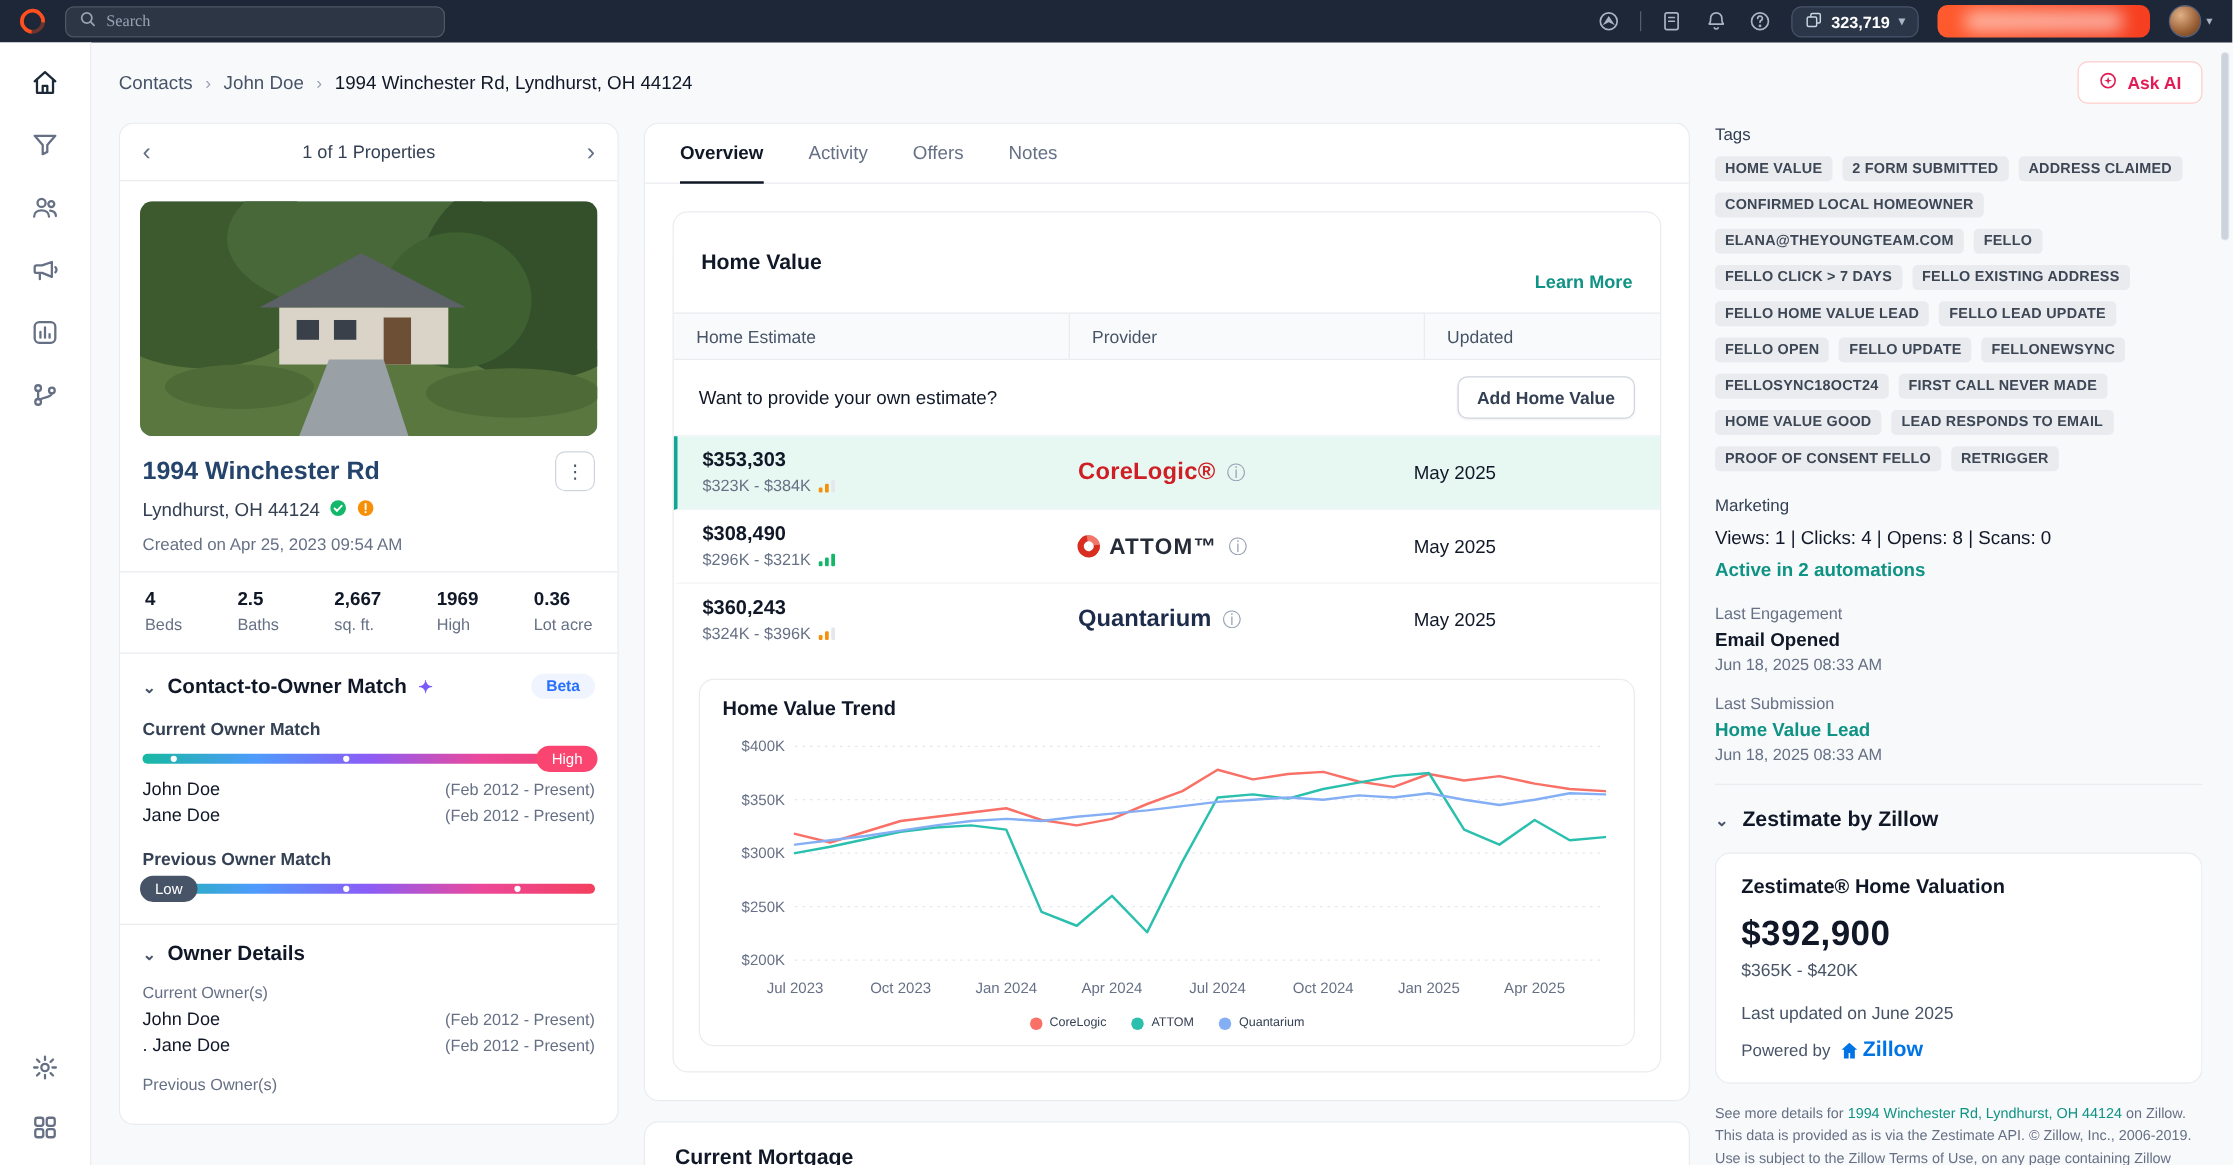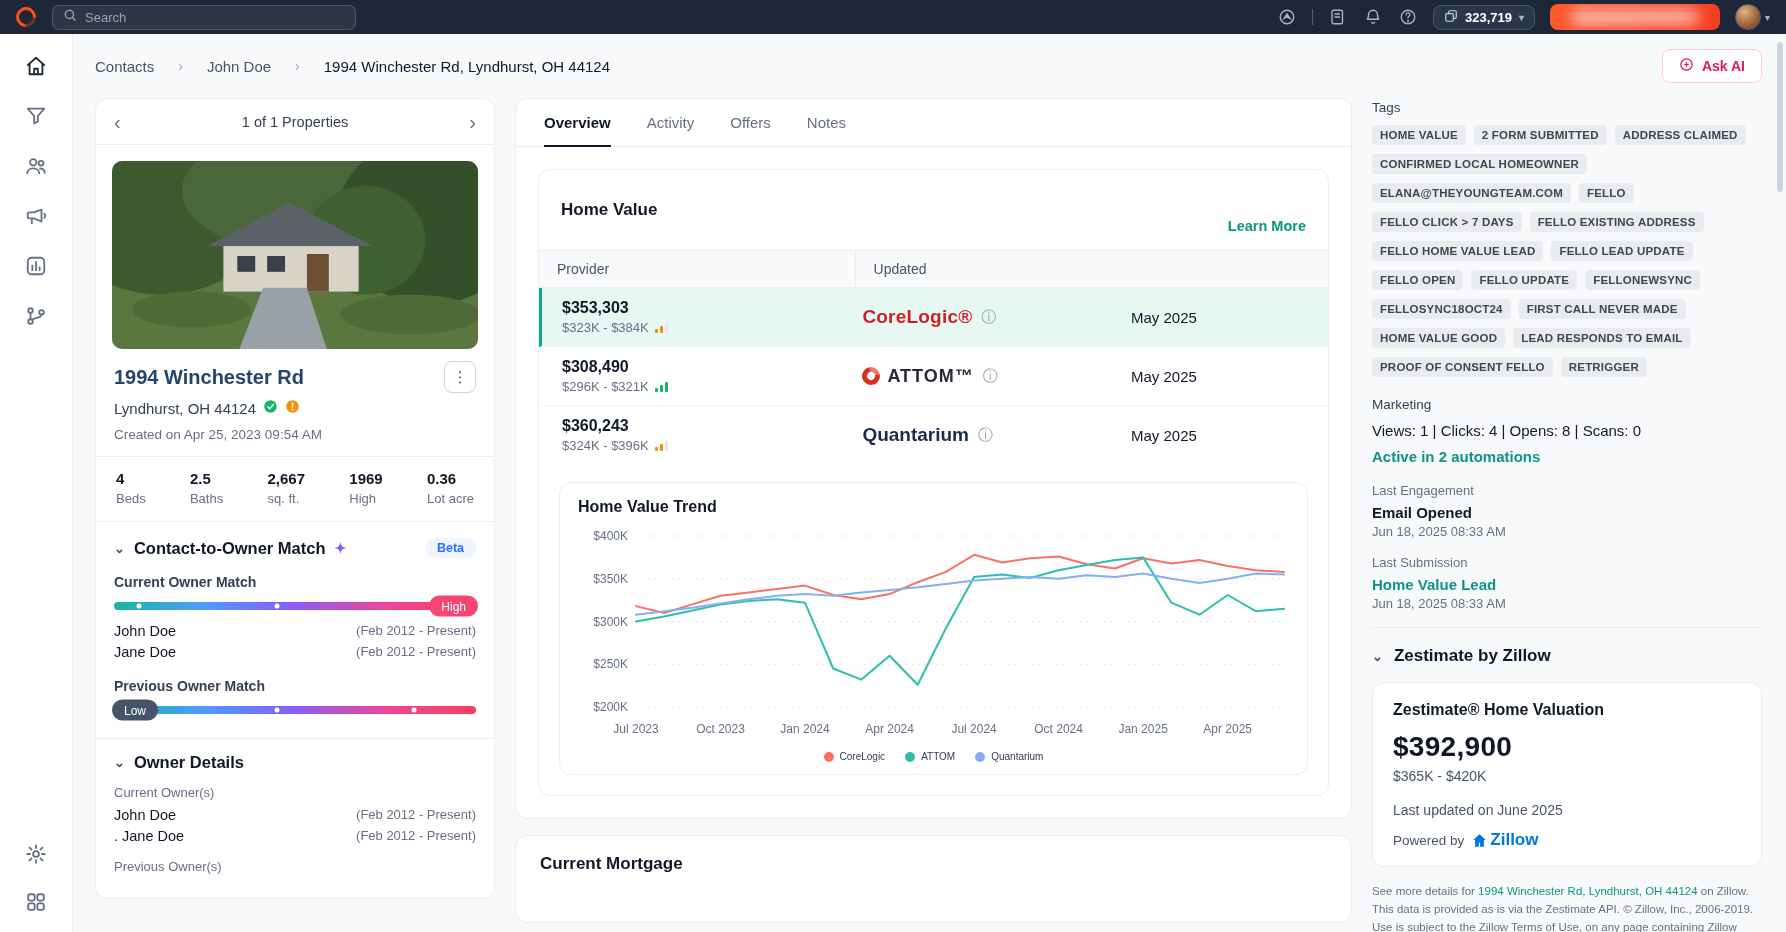--- a/index.html
+++ b/index.html
@@ -5,41 +5,41 @@
   * { margin:0; padding:0; box-sizing:border-box; }
   html,body { width:1786px; height:932px; overflow:hidden; }
   body { font-family:"Liberation Sans", sans-serif; background:#f8f9fb; color:#101828; }
   .app { width:1786px; height:932px; display:flex; flex-direction:column; overflow:hidden; }
 
   
   .topbar { height:34px; flex:none; background:#1e2737; display:flex; align-items:center; padding:0 16px; gap:16px; }
   .logo-swirl { width:20px; height:20px; border-radius:50%; border:3.5px solid #ff4f1f; border-bottom-color:rgba(255,79,31,.35); transform:rotate(-40deg); flex:none; }
   .search-box { width:304px; height:25px; background:rgba(255,255,255,.07); border:1px solid rgba(255,255,255,.17); border-radius:7px; display:flex; align-items:center; gap:8px; padding:0 10px; }
   .search-box svg { flex:none; }
-  .search-box input { flex:1; background:transparent; border:none; outline:none; color:#0ea5e9; font-size:13px; font-family:Liberation Sans, sans-serif; }
+  .search-box input { flex:1; background:transparent; border:none; outline:none; color:#0ea5e9; font-size:13px; font-family:Liberation Serif, serif; }
   .search-box input::placeholder { color:#98a2b3; }
   .tb-right { margin-left:auto; display:flex; align-items:center; gap:15px; }
   .tb-icon { width:20px; height:20px; display:flex; align-items:center; justify-content:center; cursor:pointer; }
   .tb-divider { width:1px; height:16px; background:rgba(255,255,255,.25); }
   .credits-chip { display:flex; align-items:center; gap:7px; background:#2b3648; border:1px solid #48546c; border-radius:8px; padding:3px 10px; color:#fff; font-size:13px; font-weight:700; cursor:pointer; }
   .chev-dn { font-size:10px; color:#aab4c4; }
   .redacted-btn { width:170px; height:26px; border-radius:8px; background:linear-gradient(90deg,#ff5a2e,#f63e20); position:relative; overflow:hidden; cursor:pointer; }
   .redacted-btn .blurblob { position:absolute; top:5px; bottom:5px; left:22px; right:22px; background:rgba(255,255,255,.6); filter:blur(7px); border-radius:5px; }
   .avatar-wrap { display:flex; align-items:center; gap:4px; cursor:pointer; }
   .avatar { width:26px; height:26px; border-radius:50%; border:1px solid #55607a; background:radial-gradient(circle at 35% 30%, #e0b086, #9a5f35 60%, #5d3a1e); }
 
   
   .body-row { flex:1; display:flex; min-height:0; }
   .sidenav { width:73px; flex:none; background:#fff; border-right:1px solid #eaecf0; display:flex; flex-direction:column; align-items:center; padding:20px 0 18px; gap:26px; }
   .nav-icon { width:24px; height:24px; cursor:pointer; display:flex; align-items:center; justify-content:center; }
   .nav-bottom { margin-top:auto; display:flex; flex-direction:column; gap:24px; align-items:center; }
 
   .main { flex:1; min-width:0; display:flex; flex-direction:column; padding:0 24px 0 22px; }
   .page-header { height:64px; flex:none; display:flex; align-items:center; justify-content:space-between; }
-  .breadcrumb { display:flex; align-items:center; gap:24px; font-size:15px; color:#475467; }
+  .breadcrumb { display:flex; align-items:center; gap:10px; font-size:15px; color:#475467; }
   .crumb { cursor:pointer; }
   .crumb-sep { color:#98a2b3; font-size:14px; }
   .crumb-last { color:#101828; }
   .ask-ai-btn { display:flex; align-items:center; gap:8px; background:#fff; border:1px solid #fecdca; color:#e31b54; border-radius:8px; padding:7px 16px; font-size:14px; font-weight:700; cursor:pointer; }
 
   .columns { flex:1; display:flex; gap:20px; min-height:0; align-items:flex-start; overflow:hidden; }
 
   
   .prop-card { width:400px; flex:none; background:#fff; border:1px solid #eaecf0; border-radius:12px; overflow:hidden; }
   .prop-pager { display:flex; align-items:center; justify-content:space-between; height:46px; padding:0 18px; border-bottom:1px solid #eaecf0; font-size:14.5px; color:#344054; }
@@ -413,22 +413,27 @@
               <span class="tab">Offers</span>
               <span class="tab">Notes</span>
             </div>
 
             <div class="hv-section">
               <div class="hv-head">
                 <span class="hv-title">Home Value</span>
                 <span class="learn-more">Learn More</span>
               </div>
               <div class="hv-header">
+                <div>Home Estimate</div>
                 <div>Provider</div>
                 <div>Updated</div>
+              </div>
+              <div class="prompt-row">
+                <span>Want to provide your own estimate?</span>
+                <button class="add-btn">Add Home Value</button>
               </div>
 
               <div class="hv-row highlight">
                 <div>
                   <div class="est-val">$353,303</div>
                   <div class="est-range">
                       <span>$323K - $384K</span>
                       <span class="bars bars-orange">
                         <i></i>
                         <i></i>

